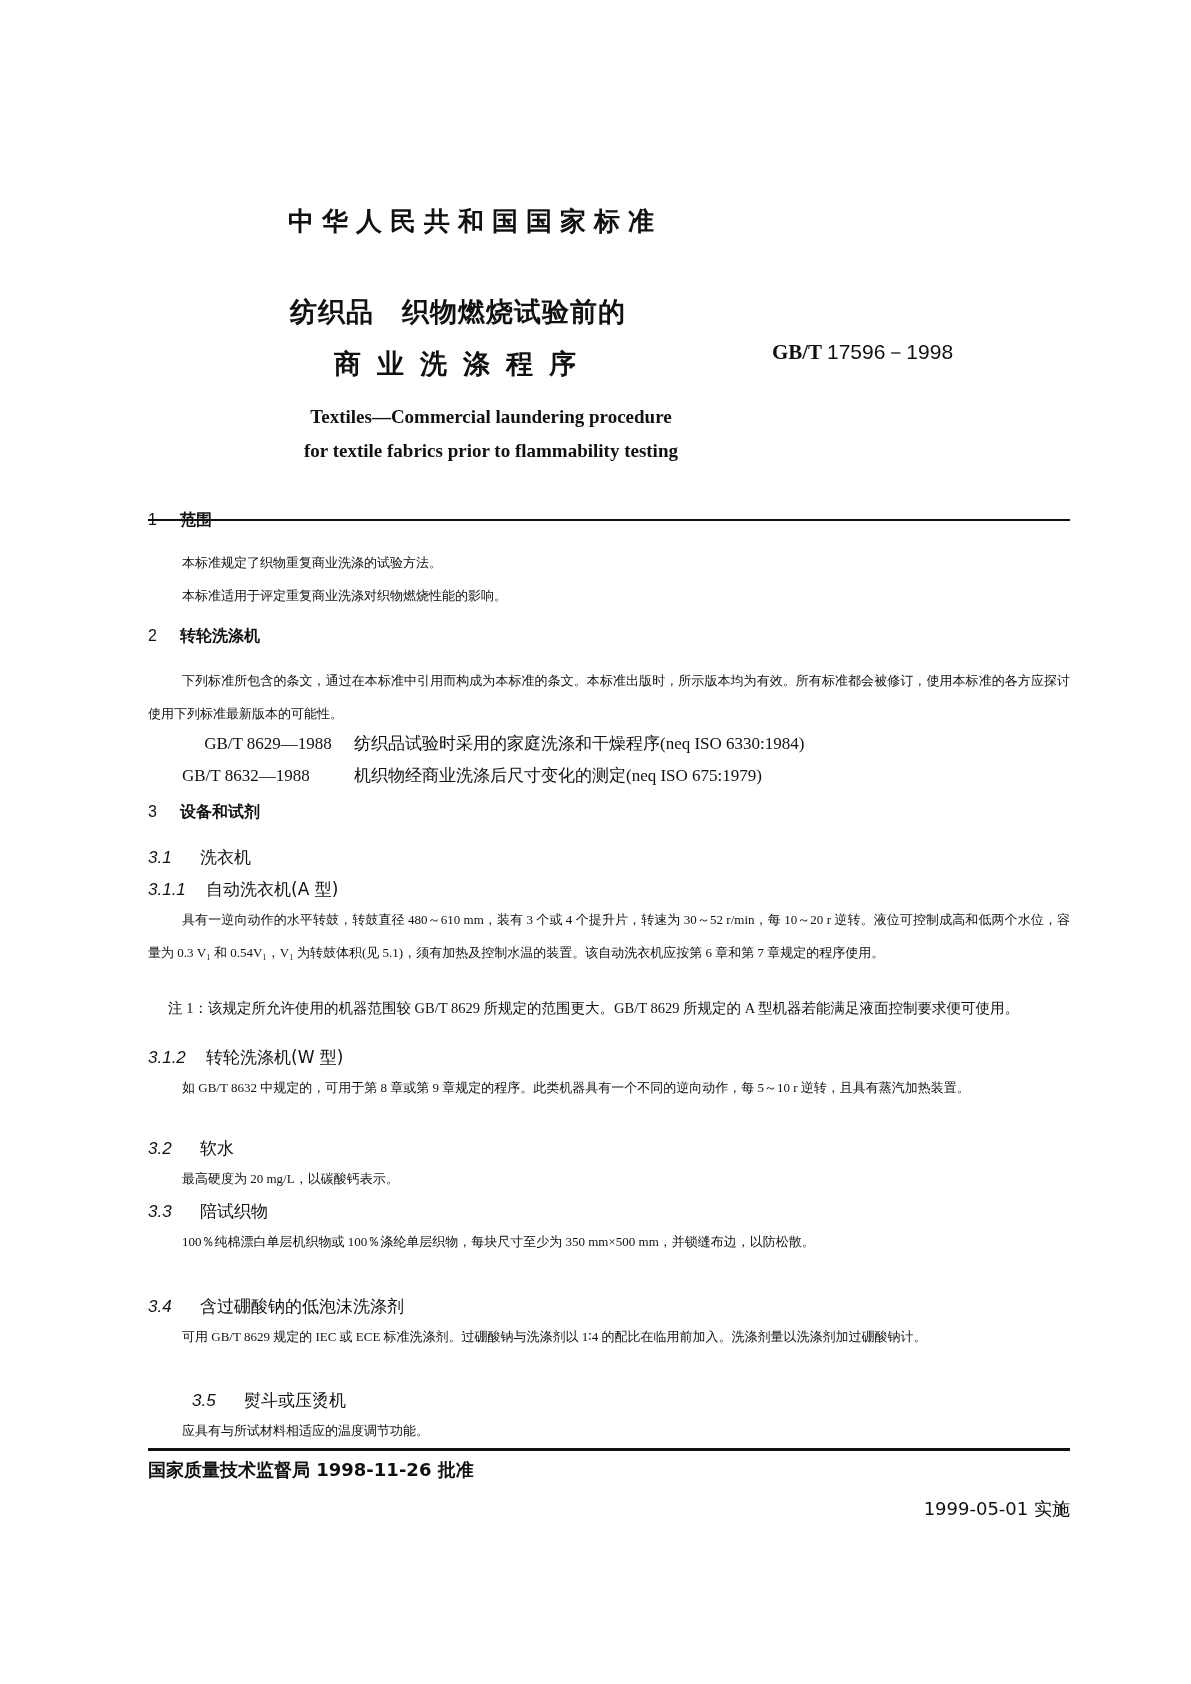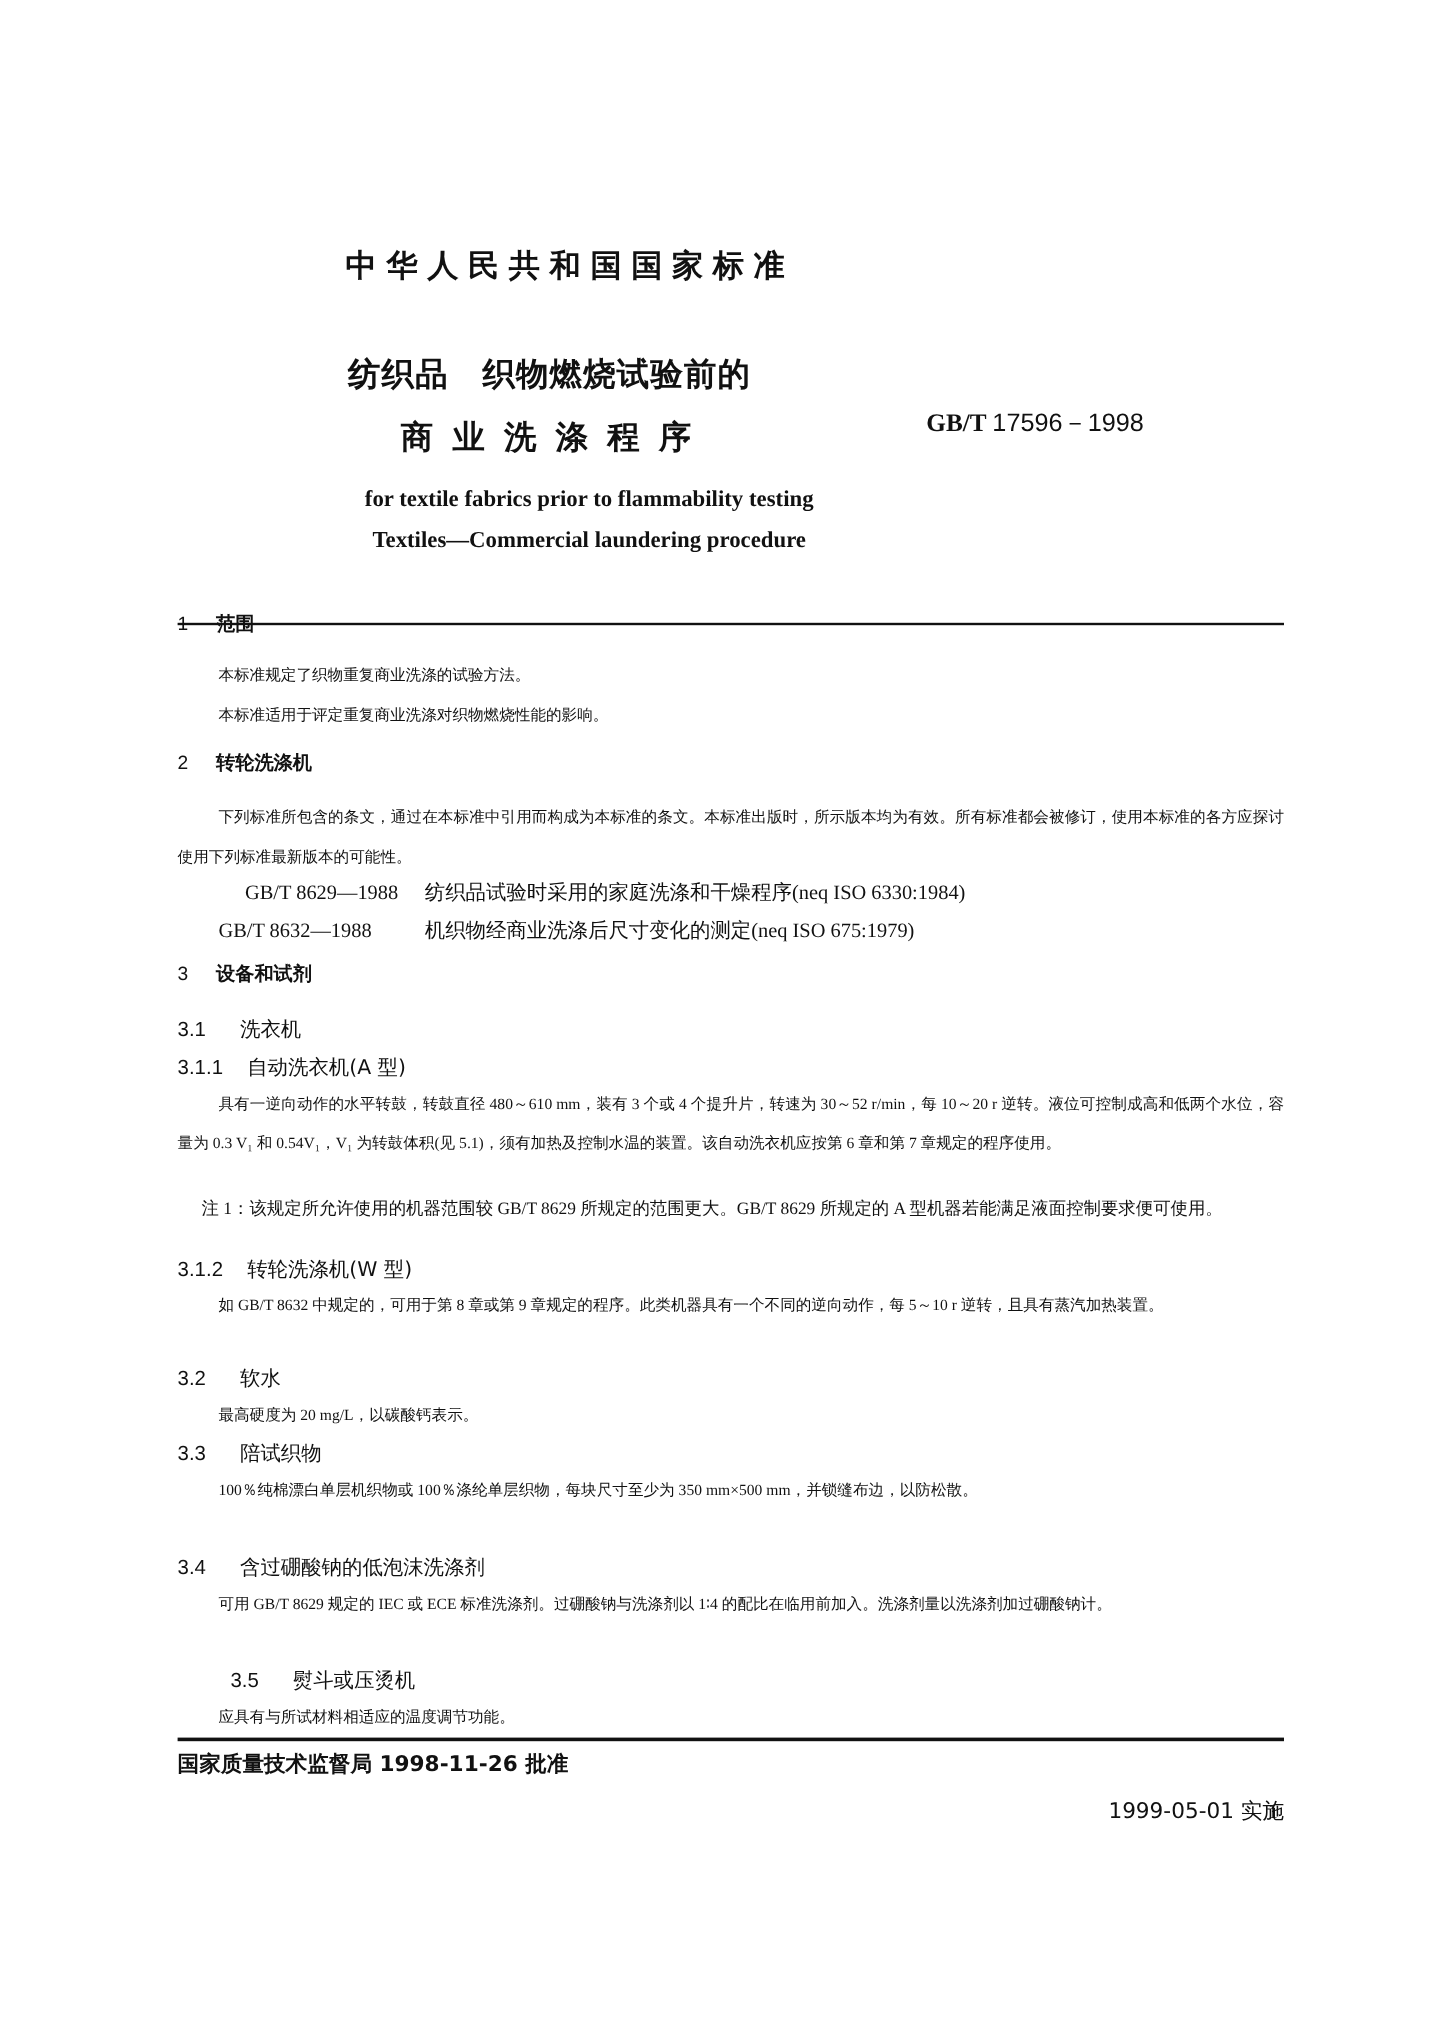--- a/index.html
+++ b/index.html
@@ -8,21 +8,21 @@
   .national { left: 288px; top: 204px; font-size: 26px; font-weight: bold; letter-spacing: 8px; }
   .title-cn-1 { left: 290px; top: 294px; font-size: 27px; font-weight: bold; letter-spacing: 1px; }
   .title-cn-2 { left: 334px; top: 346px; font-size: 27px; font-weight: bold; letter-spacing: 16px; }
   .std-no { left: 650px; top: 341px; width: 425px; text-align: center; font-family: "Liberation Serif", serif; font-size: 21px; font-weight: bold; line-height: 22px; }
   .std-no .num { font-family: "Liberation Sans", sans-serif; font-weight: normal; }
   .title-en { left: 280px; top: 400px; font-family: "Liberation Serif", serif; font-size: 19px; font-weight: bold; line-height: 34px; text-align: center; width: 422px; }
   .rule-top { left: 148px; top: 519px; width: 922px; height: 2px; background: #111; }
   .h1 { left: 148px; font-size: 16px; font-weight: bold; }
   .h1 .n { display: inline-block; width: 32px; font-weight: normal; font-family: "Liberation Sans", sans-serif; }
   .h2 { left: 148px; font-size: 17px; }
-  .h2 .n { display: inline-block; width: 52px; font-family: "Liberation Sans", sans-serif; }
+  .h2 .n { display: inline-block; width: 52px; font-family: "Liberation Sans", sans-serif; font-style: italic; }
   .p { left: 148px; width: 922px; font-size: 13px; line-height: 33px; white-space: normal; text-align: justify; text-indent: 34px; font-family: "Liberation Serif", "DejaVu Sans", serif; }
   .note { left: 168px; width: 902px; font-size: 14.5px; line-height: 28px; white-space: normal; font-family: "Liberation Serif", "DejaVu Sans", serif; padding-left: 32px; text-indent: -32px; }
   .ref { left: 182px; font-size: 17px; font-family: "Liberation Serif", "DejaVu Sans", serif; }
   .ref .code { display: inline-block; width: 172px; }
   .rule-bottom { left: 148px; top: 1528px; width: 922px; height: 3px; background: #111; }
   .footer-left { left: 148px; top: 1543px; font-size: 18px; font-weight: bold; }
   .footer-right { right: 121px; top: 1543px; font-size: 18px; font-weight: normal; margin-top: 39px; }
   .page-no { right: 126px; top: 1586px; font-family: "Liberation Serif", serif; font-size: 17px; }
 </style>
 </head>
@@ -33,22 +33,22 @@
 <div class="abs title-cn-2">商业洗涤程序</div>
 
 <div class="abs std-no">
   <div>
     <span>GB/T</span>
     <span class="num">17596－1998</span>
   </div>
 </div>
 
 <div class="abs title-en">
+  <div>Textiles—Commercial laundering procedure</div>
   <div>for textile fabrics prior to flammability testing</div>
-  <div>Textiles—Commercial laundering procedure</div>
 </div>
 
 <div class="abs rule-top"></div>
 
 <div class="abs h1" style="top:509px; margin-top:0; top:510px;">
   <span class="n">1</span><span>范围</span>
 </div>
 <div class="abs p" style="top:546px;">本标准规定了织物重复商业洗涤的试验方法。</div>
 <div class="abs p" style="top:579px;">本标准适用于评定重复商业洗涤对织物燃烧性能的影响。</div>
 

